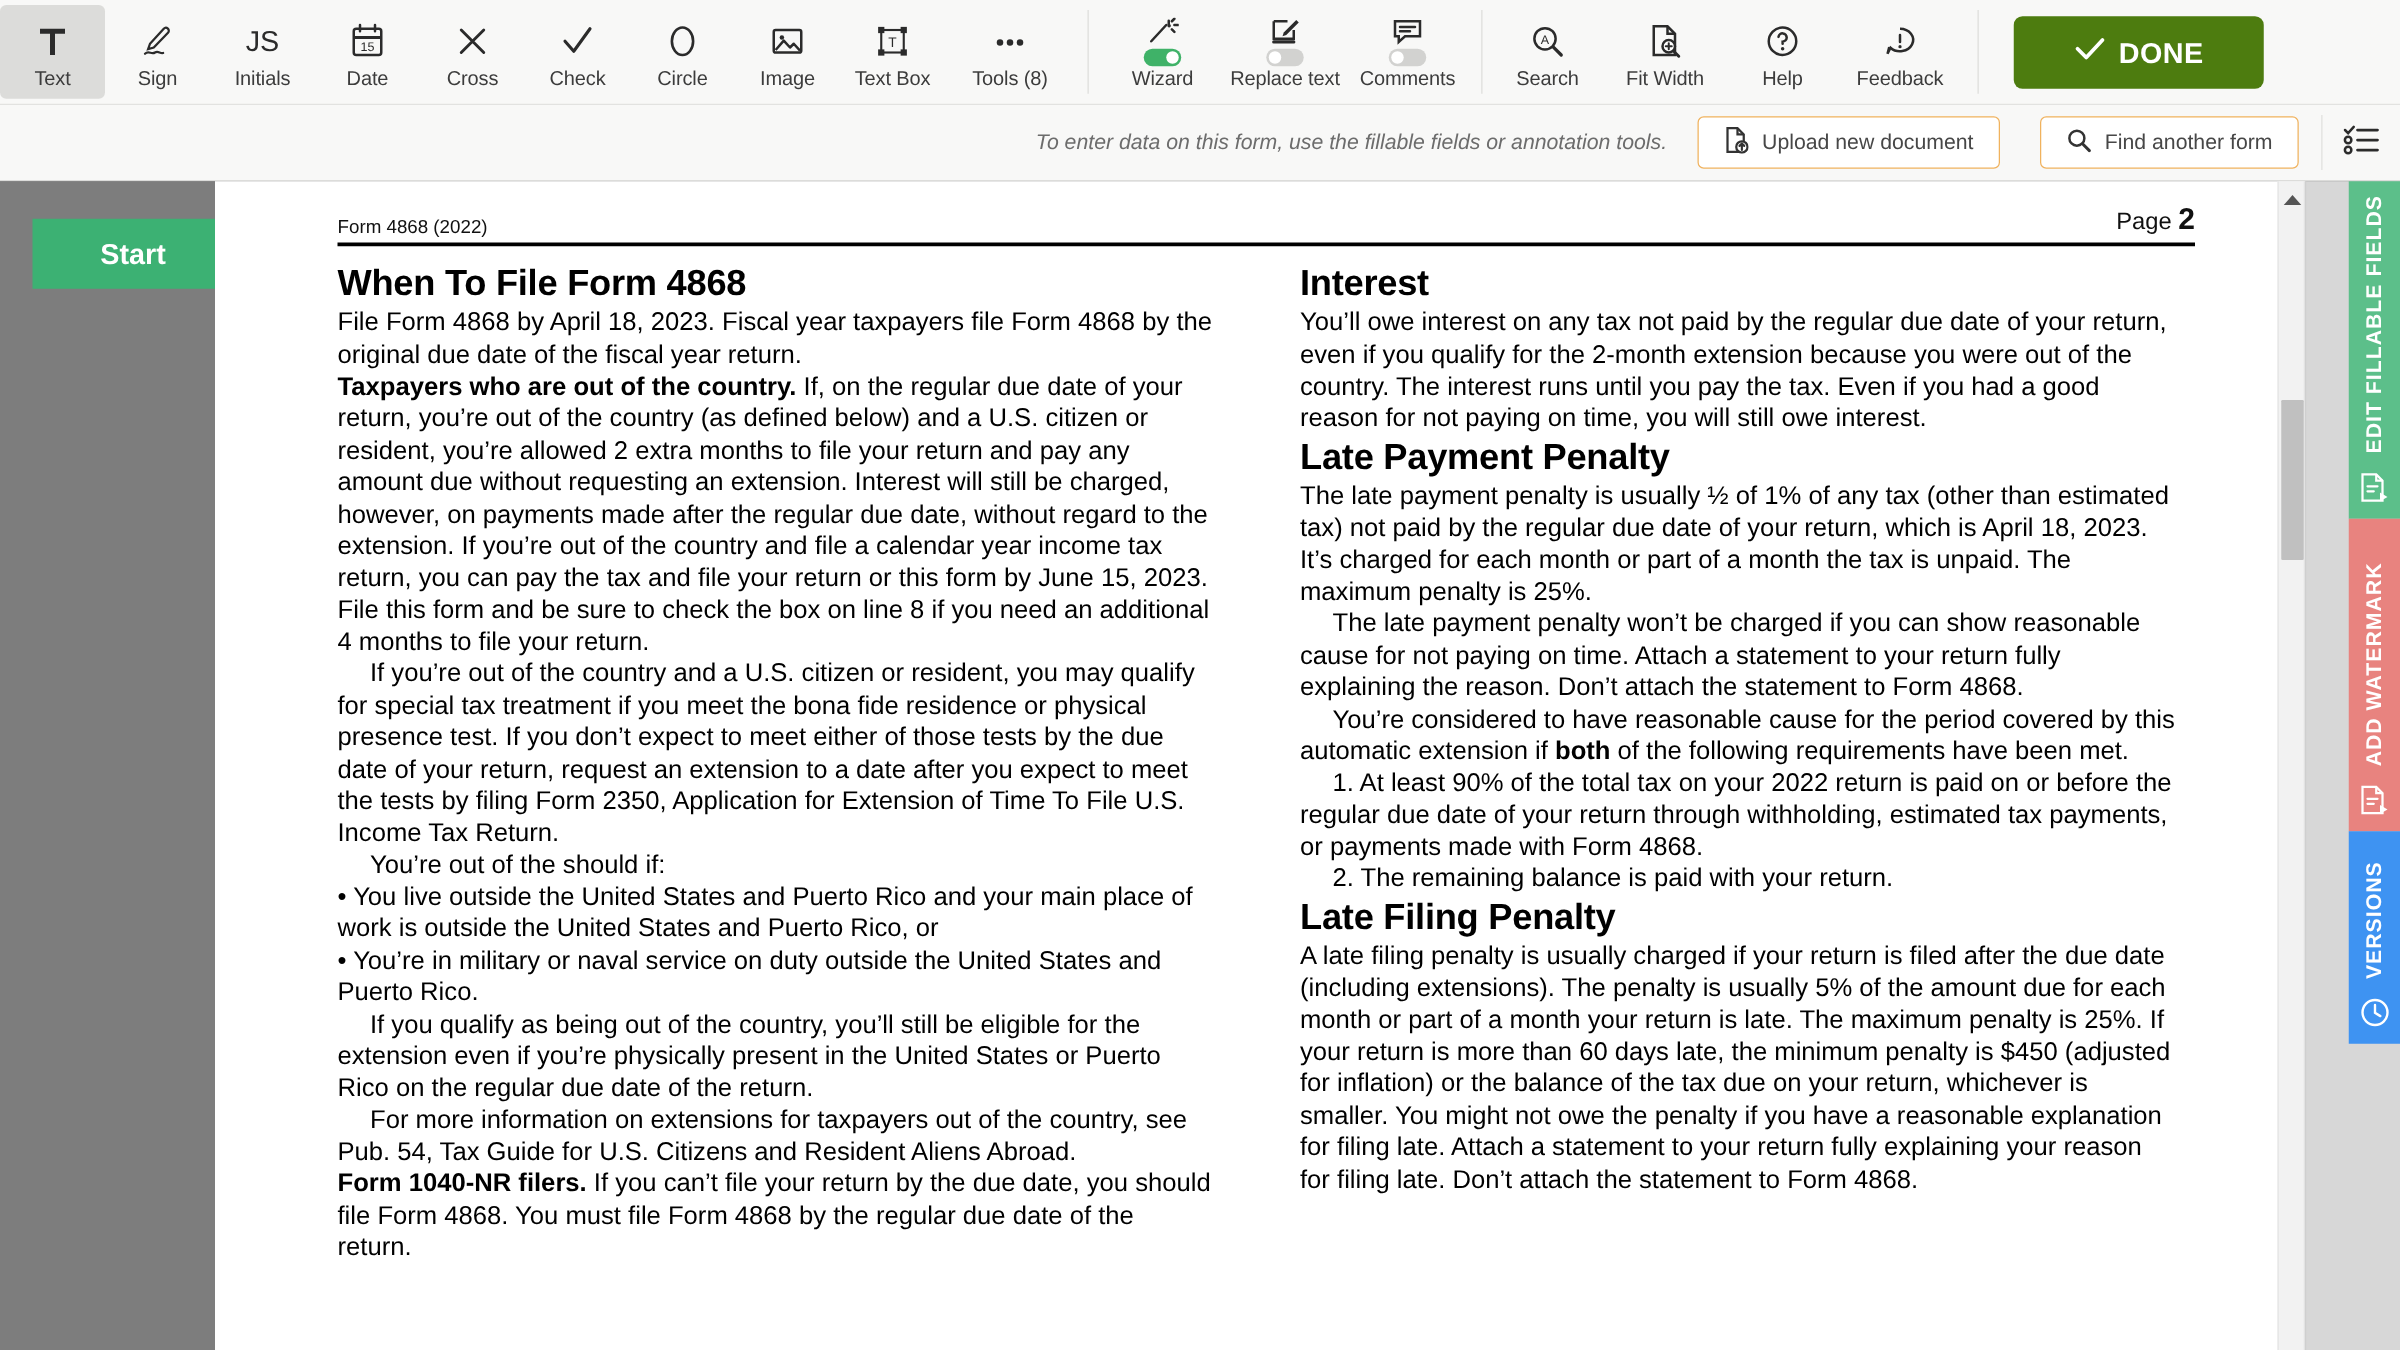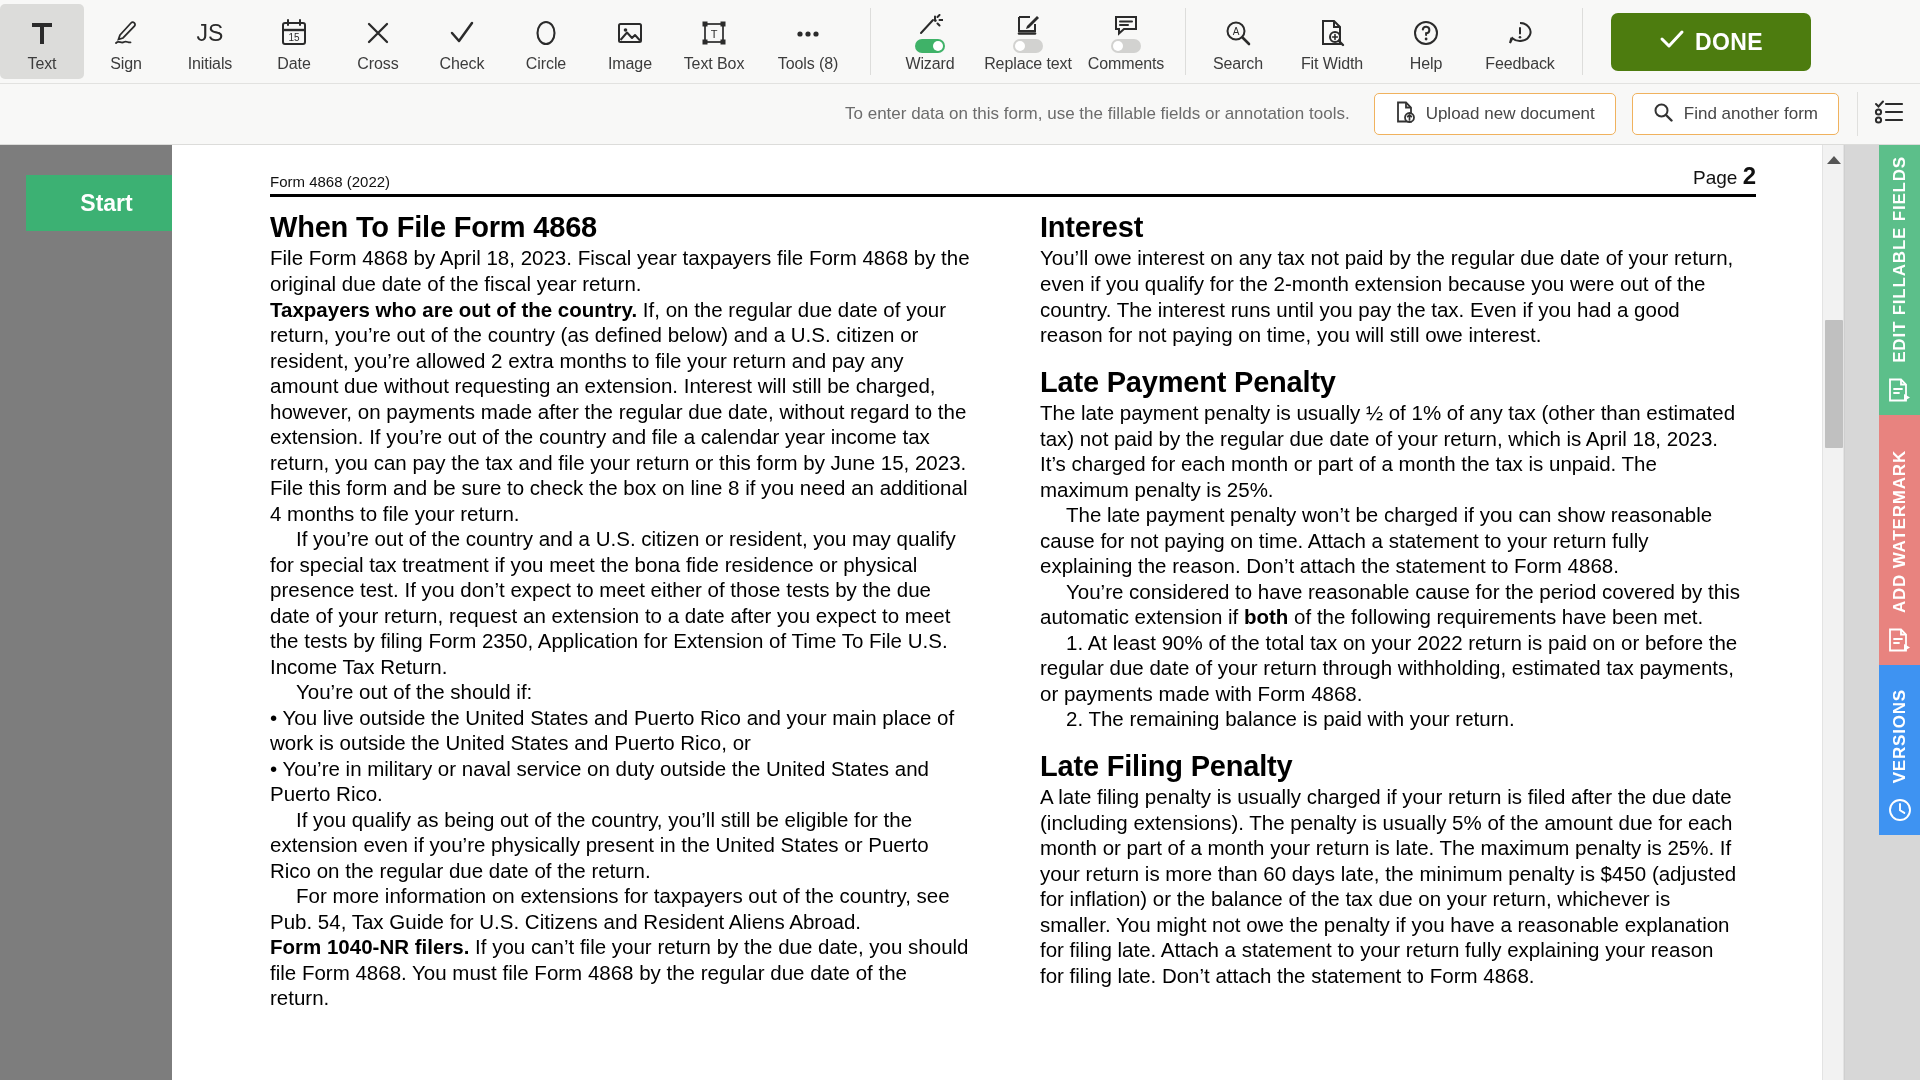--- a/index.html
+++ b/index.html
@@ -69,30 +69,30 @@
 
   
   .subbar {
     position: absolute; left: 0; top: 84px; width: 1920px; height: 61px;
     background: #f8f8f7;
     border-bottom: 1px solid #dcdcda;
     display: flex; align-items: center; justify-content: flex-end;
     padding-right: 0;
   }
   .subbar-msg {
-    font-size: 17px; color: #6c6c6c; margin-right: 24px; white-space: nowrap;
+    font-size: 17px; color: #6c6c6c; margin-right: 24px; white-space: nowrap; font-style: italic;
   }
   .ghost-btn {
     display: flex; align-items: center; gap: 11px;
     height: 42px; padding: 0 20px;
     border: 1px solid #f0b25e; border-radius: 5px;
     background: #ffffff; color: #474747;
     font-size: 17px; white-space: nowrap; cursor: pointer;
   }
-  .ghost-btn + .ghost-btn { margin-left: 16px; }
+  .ghost-btn + .ghost-btn { margin-left: 32px; }
   .subbar-right-sep { width:1px; height:44px; background:#e0e0de; margin-left: 18px;}
   .list-btn {
     width: 62px; height: 60px; display:flex; align-items:center; justify-content:center;
     cursor: pointer;
   }
 
   
   .workspace {
     position: absolute; left: 0; top: 145px; width: 1920px; height: 935px;
     background: #7d7d7d;
@@ -127,21 +127,21 @@
 
   .cols {
     display: flex; gap: 70px;
     margin: 14px 88px 0 98px;
   }
   .col { width: 700px; }
   .col h2 {
     font-size: 29px; font-weight: bold; color: #000;
     line-height: 1.12; margin-bottom: 2px; letter-spacing: -0.2px;
   }
-  .col h2.tight { margin-top: 18px; }
+  .col h2.tight { margin-top: 2px; }
   .col p {
     font-size: 20.5px; line-height: 1.245; color: #000;
     margin: 0; text-align: left;
   }
   .col p.ind { text-indent: 26px; }
   .col p b { font-weight: bold; }
 
   
   .vscroll {
     position: absolute; right: 76px; top: 0; width: 22px; height: 935px;

